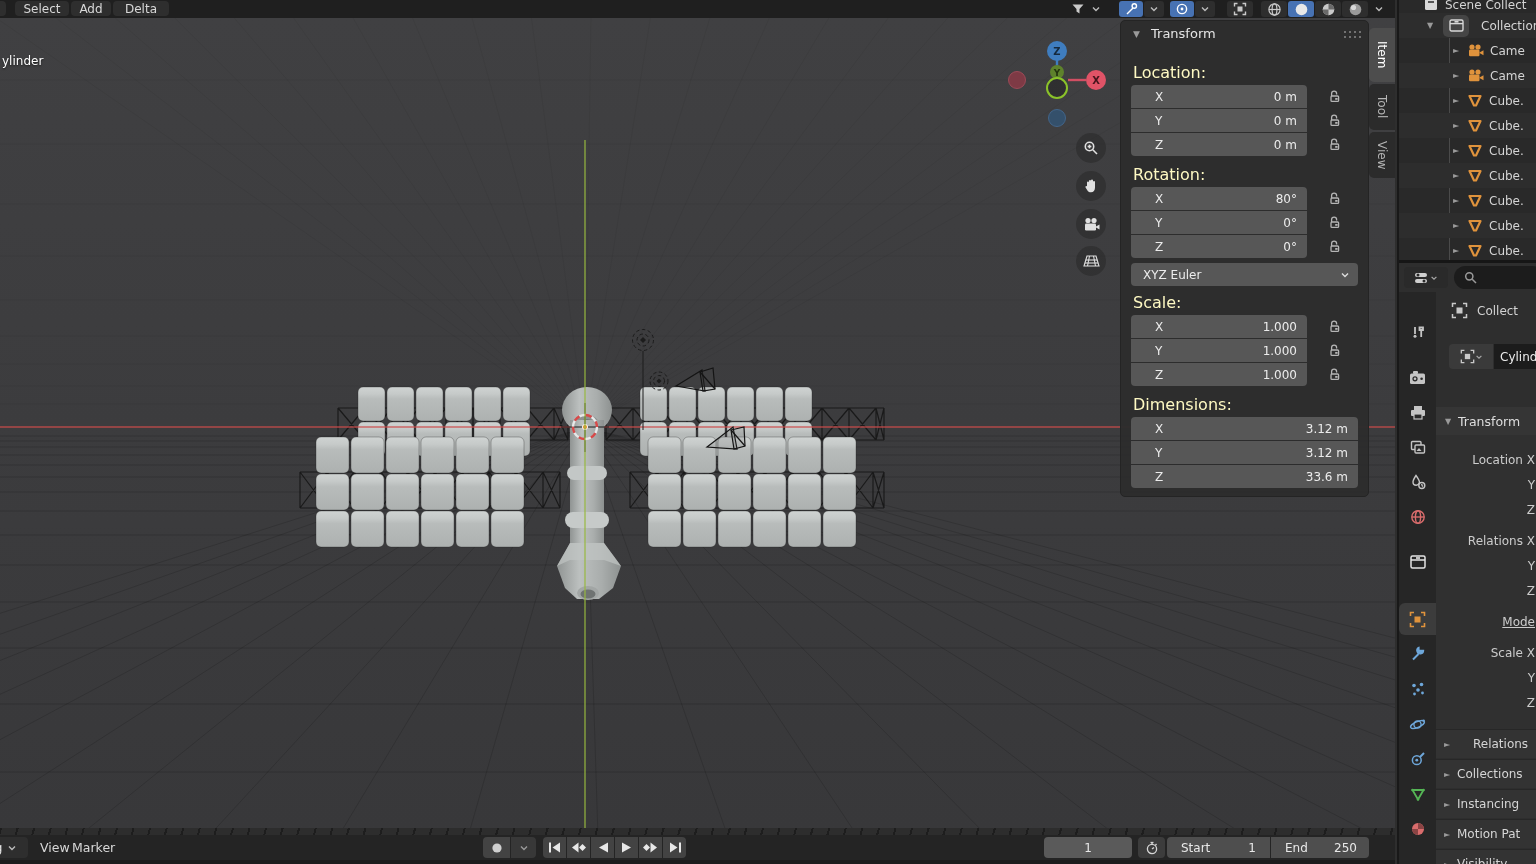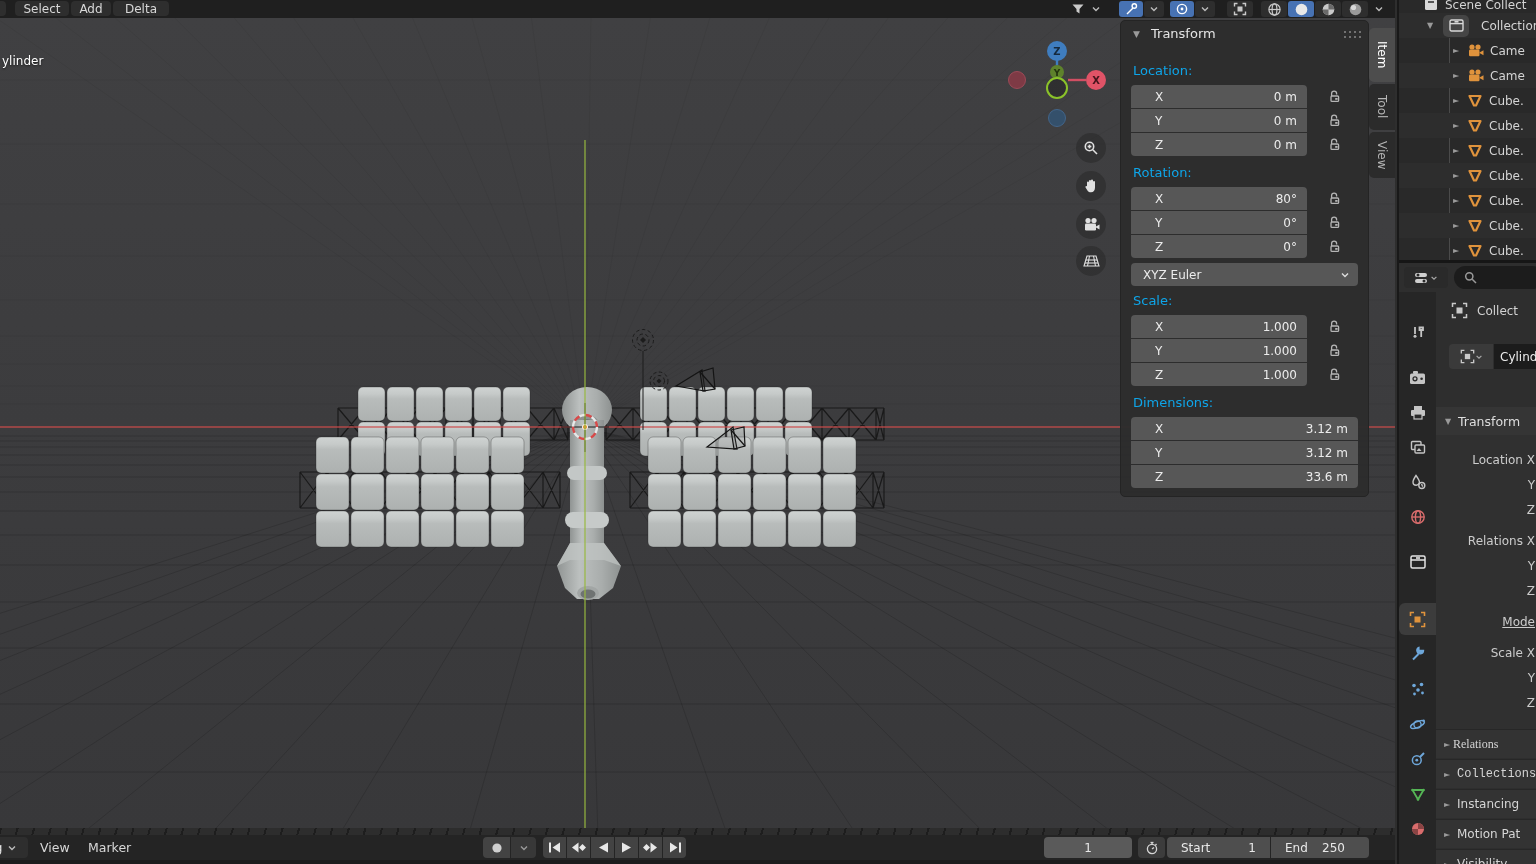--- a/index.html
+++ b/index.html
@@ -12,21 +12,21 @@
              color:#d8d8d8;display:flex;align-items:center;justify-content:center;font-size:12px;}
   .hdr-chip{position:absolute;top:1px;height:16px;border-radius:3px;display:flex;align-items:center;justify-content:center;}
   #viewport-bg{left:0;top:18px;width:1395px;height:810px;background:linear-gradient(#404042,#38383a);}
   #scene-svg{position:absolute;left:0;top:18px;}
   #vp-overlay-text{left:2px;top:54px;color:#ffffff;font-size:12px;text-shadow:0 1px 2px rgba(0,0,0,.6);z-index:5;}
   .nav-btn{position:absolute;width:30px;height:30px;border-radius:50%;background:rgba(40,40,40,.55);
            display:flex;align-items:center;justify-content:center;z-index:6;}
   
   #npanel{left:1120px;top:20px;width:247px;height:475px;background:rgba(44,44,44,.97);
           border:1px solid #242424;border-radius:5px;z-index:20;}
-  .np-label{position:absolute;left:12px;color:#0ea5e9;font-size:13px;}
+  .np-label{position:absolute;left:12px;color:#fef9c3;font-size:16px;}
   .vstack{position:absolute;left:10px;}
   .vrow{position:absolute;left:0;height:23px;background:#575757;display:flex;align-items:center;
         color:#ececec;font-size:12px;}
   .vrow .ax{margin-left:24px;}
   .vrow .val{margin-left:auto;margin-right:10px;}
   .vrow.first{border-radius:4px 4px 0 0;}
   .vrow.last{border-radius:0 0 4px 4px;}
   .vrow.single{border-radius:4px;}
   .lock{position:absolute;left:206px;width:14px;height:14px;color:#b5b5b5;}
   .np-tab{position:absolute;left:1369px;width:26px;color:#b5b5b5;background:#2b2b2b;
@@ -544,21 +544,21 @@
   <div class="abs" id="timeline">
     <div id="tl-hatch"></div>
     <div style="position:absolute;left:0;top:32px;width:1395px;height:4px;background:#1c1c1c;"></div>
     <div class="tl-chip" style="left:-16px;width:44px;background:#2e2e2e;border-radius:4px;">
       <span>g</span>
       <svg style="margin-left:5px;" width="10" height="10" viewBox="0 0 10 10">
           <path d="M2 3.5 L5 6.5 L8 3.5" stroke="#bbb" stroke-width="1.4" fill="none"></path>
         </svg>
     </div>
     <span class="tl-menu" style="left:40px;">View</span>
-    <span class="tl-menu" style="left:88px;">Marker</span>
+    <span class="tl-menu" style="left:72px;">Marker</span>
 
     <div class="tl-chip" style="left:483px;width:27px;border-radius:4px 0 0 4px;">
       <svg width="12" height="12" viewBox="0 0 12 12">
           <circle cx="6" cy="6" r="4.6" fill="#cfcfcf"></circle>
         </svg>
     </div>
     <div class="tl-chip" style="left:511px;width:25px;background:#383838;border-radius:0 4px 4px 0;">
       <svg width="10" height="10" viewBox="0 0 10 10">
           <path d="M2 3.5 L5 6.5 L8 3.5" stroke="#999" stroke-width="1.4" fill="none"></path>
         </svg>
@@ -608,21 +608,21 @@
           <line x1="11.5" y1="3" x2="10.4" y2="4.4"></line>
           <line x1="7" y1="8" x2="9" y2="6.4"></line>
         </svg>
     </div>
     <div class="tl-chip" style="left:1167px;width:103px;background:#4e4e4e;border-radius:4px 0 0 4px;">
       <span style="margin-left:14px;">Start</span>
       <span style="margin-left:auto;margin-right:14px;">1</span>
     </div>
     <div class="tl-chip" style="left:1271px;width:98px;background:#4e4e4e;border-radius:0 4px 4px 0;">
       <span style="margin-left:14px;">End</span>
-      <span style="margin-left:auto;margin-right:24px;text-align:center;">250</span>
+      <span style="margin-left:auto;margin-right:12px;text-align:center;">250</span>
     </div>
   </div>
 
   <div class="abs" id="right-col">
 
     <div class="abs" style="left:0;top:0;width:139px;height:260px;background:#292929;overflow:hidden;">
       <div style="position:absolute;left:50px;top:38px;width:1px;height:222px;background:#4a4a4a;"></div>
       <div class="ol-row" style="top:-8px;">
         <svg style="margin-left:25px;flex:0 0 14px;" width="14" height="13" viewBox="0 0 14 13">
             <rect x="1" y="1" width="12" height="11" rx="1.5" fill="#d8d8d8"></rect>
@@ -878,25 +878,25 @@
         <span class="prow" style="top:354px;">Scale X</span>
         <span class="prow" style="top:379px;">Y</span>
         <span class="prow" style="top:404px;">Z</span>
         <div style="position:absolute;left:0;top:437px;width:102px;height:27px;background:#323232;display:flex;align-items:center;">
           <span class="tri" style="margin-left:21px;color:#9a9a9a;">►</span>
           <span style="margin-left:4px;color:#d5d5d5;white-space:nowrap;">Delta Tran</span>
         </div>
       </div>
       <div class="ppanel" style="top:466px;">
           <span class="tri" style="margin-left:6px;">►</span>
-          <span style="margin-left:1px;white-space:nowrap;font-family:Liberation Serif, serif;">Relations</span>
+          <span style="margin-left:21px;white-space:nowrap;">Relations</span>
         </div>
       <div class="ppanel" style="top:496px;">
           <span class="tri" style="margin-left:6px;">►</span>
-          <span style="margin-left:5px;white-space:nowrap;font-family:Liberation Mono, monospace;">Collections</span>
+          <span style="margin-left:5px;white-space:nowrap;">Collections</span>
         </div>
       <div class="ppanel" style="top:526px;">
           <span class="tri" style="margin-left:6px;">►</span>
           <span style="margin-left:5px;white-space:nowrap;">Instancing</span>
         </div>
       <div class="ppanel" style="top:556px;">
           <span class="tri" style="margin-left:6px;">►</span>
           <span style="margin-left:5px;white-space:nowrap;">Motion Pat</span>
         </div>
       <div class="ppanel" style="top:586px;">

